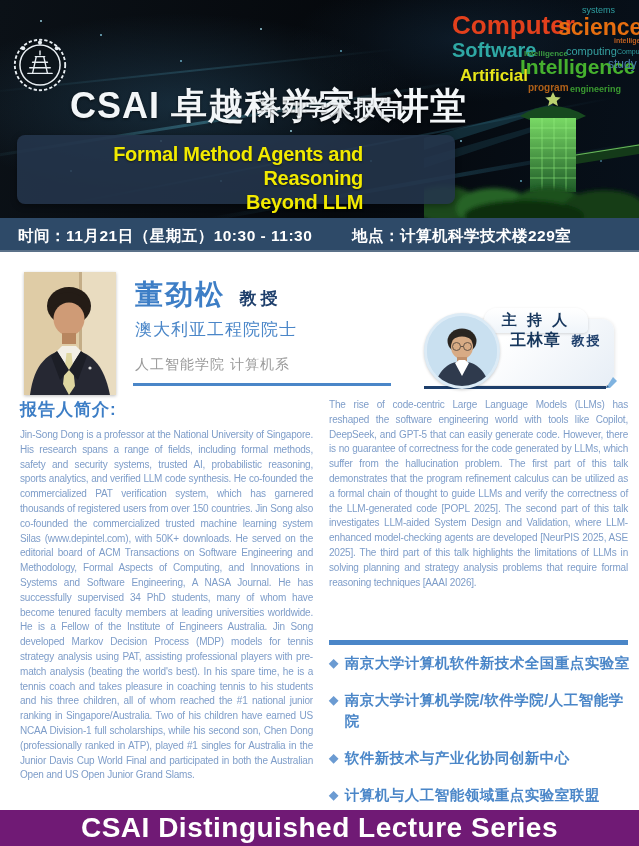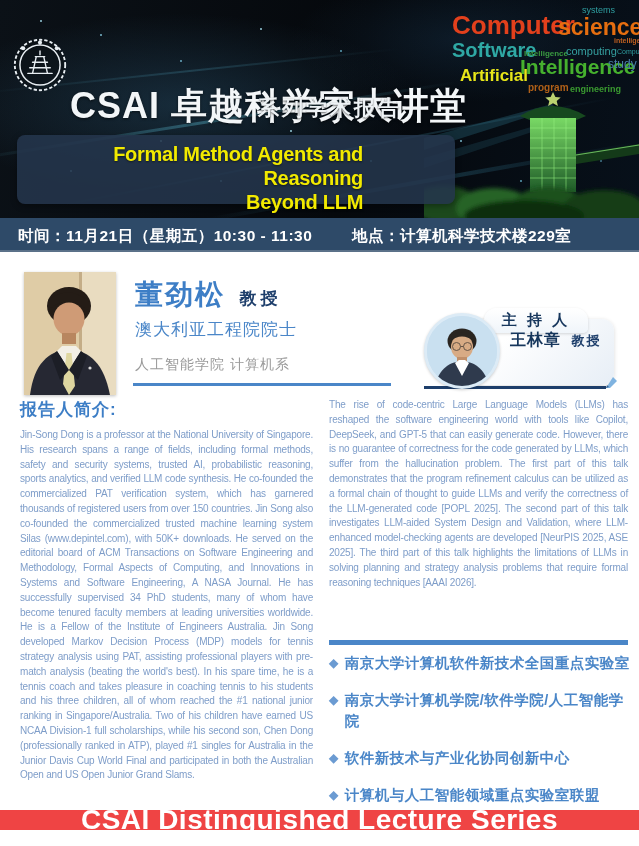--- a/index.html
+++ b/index.html
@@ -127,21 +127,21 @@
     margin:0;font-size:10px;line-height:14.8px;letter-spacing:-0.2px;
     color:#7e9dc9;text-align:justify;
   }
   .divider{position:absolute;left:329px;top:640px;width:299px;height:5px;background:#4a86c8;}
   .org-list{position:absolute;left:329px;top:653px;width:305px;}
   .org-item{display:flex;align-items:flex-start;margin-bottom:16px;
     color:#4a86c8;font-size:14.5px;font-weight:bold;letter-spacing:0.5px;line-height:21px;}
   .org-bullet{color:#6b9bd2;font-size:12px;margin-right:6px;line-height:21px;}
   
   .footer{
-    position:absolute;left:0;top:810px;width:639px;height:20px;background:#ef4444;
+    position:absolute;left:0;top:810px;width:639px;height:36px;background:#701a75;
     display:flex;align-items:center;justify-content:center;
   }
   .footer-text{color:#ffffff;font-size:28px;font-weight:bold;letter-spacing:0.5px;white-space:nowrap;}
 </style>
 </head>
 <body>
 
 <div class="poster">
 
   <div class="header">

